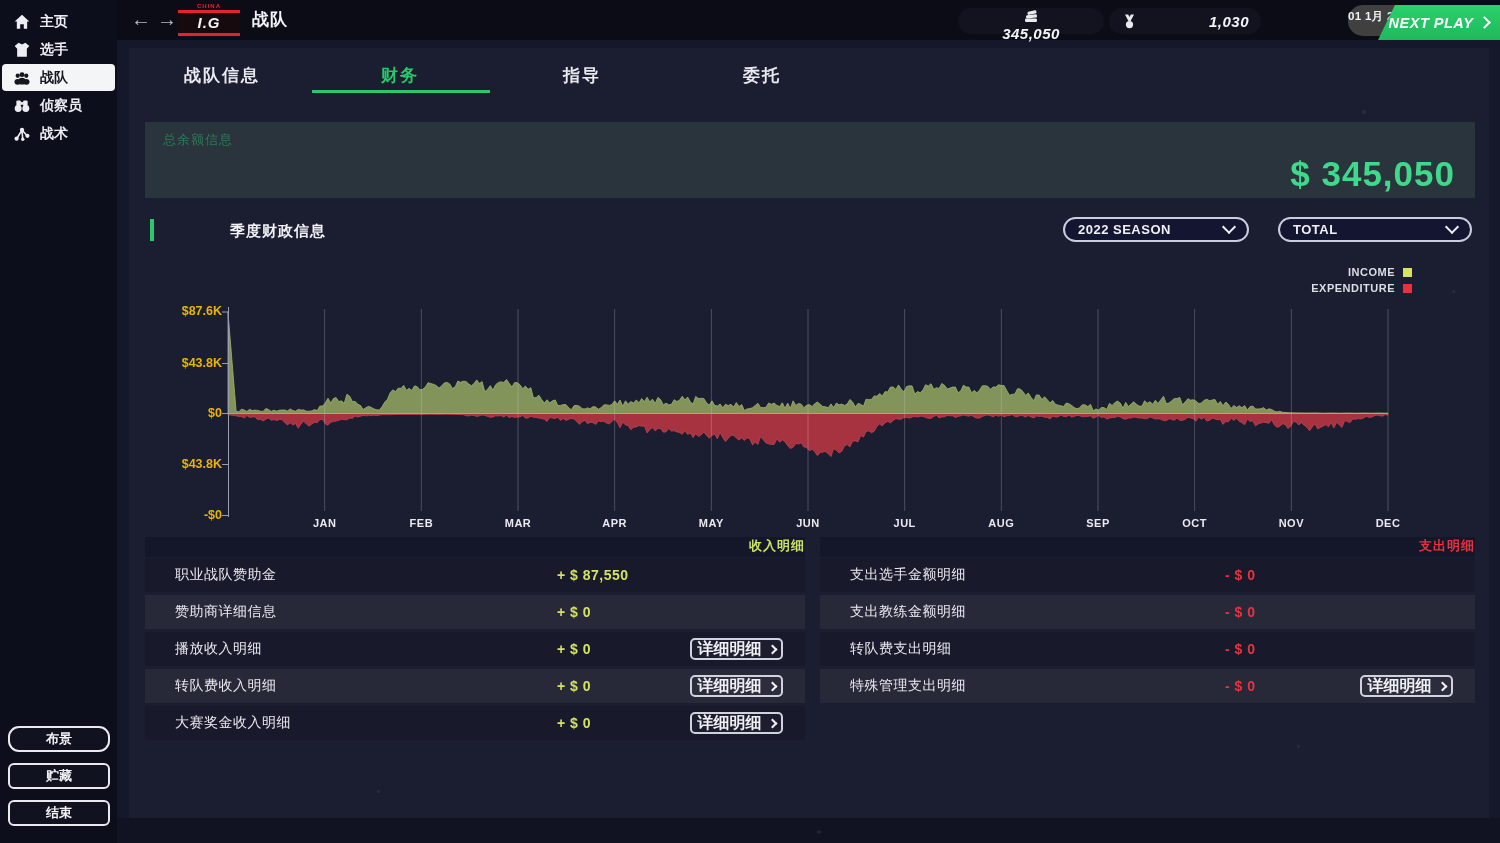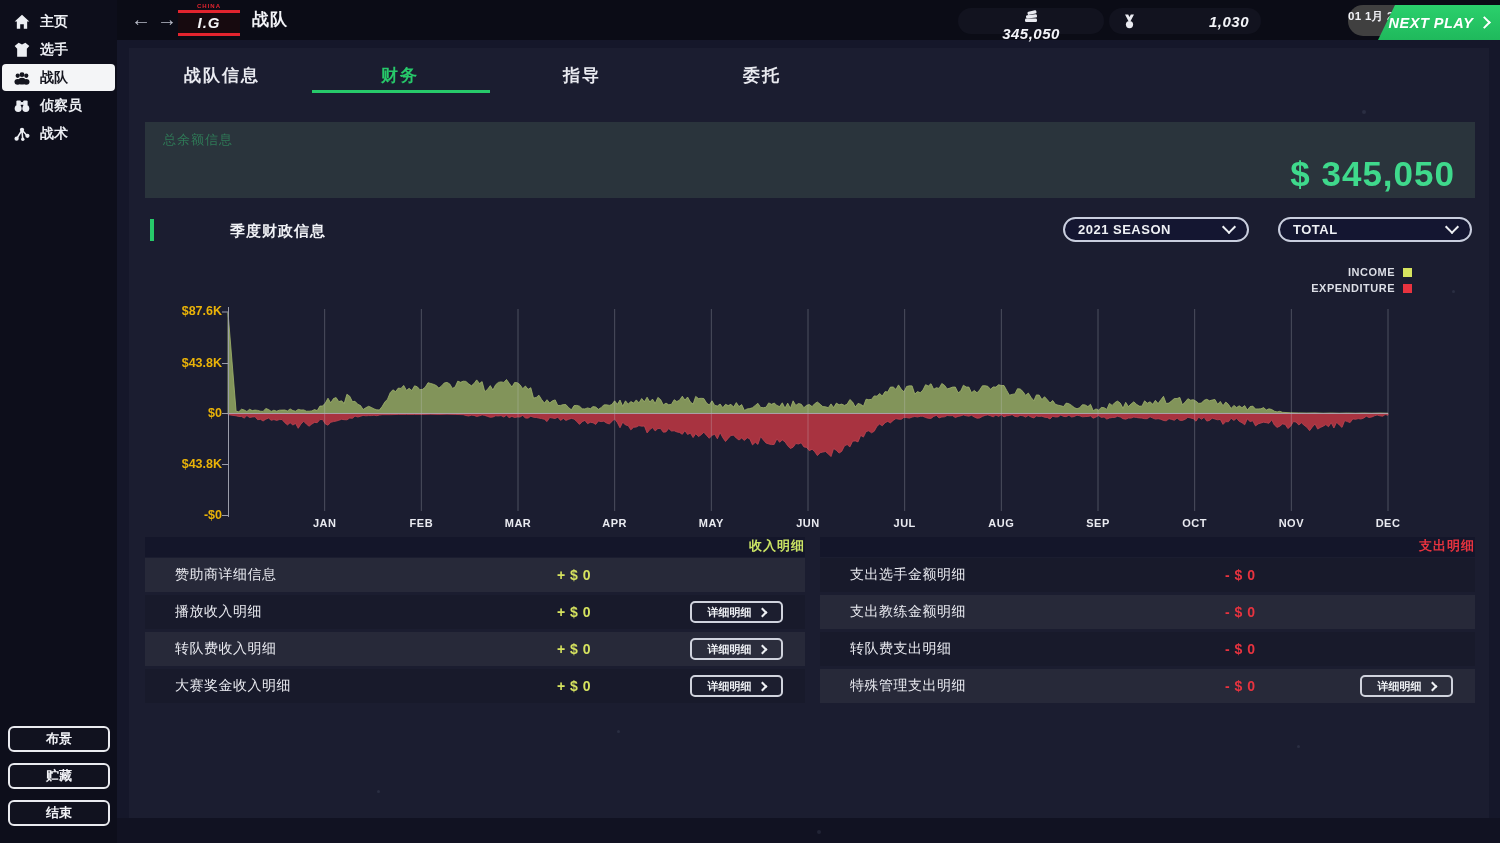--- a/index.html
+++ b/index.html
@@ -81,21 +81,21 @@
   .table-title{height:20px;line-height:18px;text-align:right;font-size:13px;font-weight:700;background:#14162a;letter-spacing:1px;margin-bottom:1px;}
   #income-table .table-title{color:#cbe464;} #expense-table .table-title{color:#e8333f;}
   .t-row{position:relative;height:34px;margin-bottom:3px;display:flex;align-items:center;}
   .t-row.odd{background:#181a2b;} .t-row.even{background:#272939;}
   .row-label{padding-left:30px;color:#e9eaf0;font-size:14px;letter-spacing:.5px;}
   .row-amount{position:absolute;font-size:14px;font-weight:700;letter-spacing:.5px;}
   #income-table .row-amount{left:412px;color:#d6e35f;}
   #expense-table .row-amount{left:405px;color:#e8333f;}
   .detail-btn{position:absolute;right:22px;top:6px;width:93px;height:22px;border:2px solid #d0d3dd;border-radius:5px;
     box-sizing:border-box;display:flex;align-items:center;justify-content:center;gap:7px;cursor:pointer;background:rgba(255,255,255,.02);}
-  .detail-btn span{color:#eef0f4;font-size:11px;font-weight:700;}
+  .detail-btn span{color:#eef0f4;font-size:16px;font-weight:700;}
   .detail-btn .chev-r{width:5px;height:5px;border-width:2px;border-color:#eef0f4;}
 </style>
 </head>
 <body>
 
 <div id="sidebar">
   <div id="side-items">
     <div class="side-item">
       <svg viewBox="0 0 16 16">
           <path d="M8 1.5 L14.5 7.5 H12.6 V14 H9.6 V10 H6.4 V14 H3.4 V7.5 H1.5 Z"></path>
@@ -133,21 +133,21 @@
       <svg viewBox="0 0 16 16">
           <path d="M3.4 12 L8 4.5 L12.6 9.5 M8 4.5 L8.6 12.5" stroke="#eceef3" stroke-width="1.4" fill="none"></path>
           <circle cx="3.2" cy="12.2" r="1.9"></circle>
           <circle cx="8" cy="4.3" r="1.9"></circle>
           <circle cx="12.8" cy="9.6" r="1.9"></circle>
           <circle cx="8.7" cy="12.7" r="1.5"></circle>
         </svg>
       <span>战术</span>
     </div>
   </div>
-  <div class="side-btn" style="top:726px;">
+  <div class="side-btn" style="top:726px;border-radius:11px;">
       <span>布景</span>
     </div>
   <div class="side-btn" style="top:763px;">
       <span>贮藏</span>
     </div>
   <div class="side-btn" style="top:800px;">
       <span>结束</span>
     </div>
 </div>
 
@@ -211,21 +211,21 @@
   <div id="tab-underline"></div>
 
   <div id="balance-panel">
     <div id="balance-label">总余额信息</div>
     <div id="balance-amount">$ 345,050</div>
   </div>
 
   <div id="section-bar"></div>
   <div id="section-title">季度财政信息</div>
   <div class="dropdown" id="season-dd">
-    <span class="dd-value">2021 SEASON</span>
+    <span class="dd-value">2022 SEASON</span>
     <i class="chev-d"></i>
   </div>
   <div class="dropdown" id="scope-dd">
     <span class="dd-value">TOTAL</span>
     <i class="chev-d"></i>
   </div>
 
   <div id="legend">
     <div class="legend-row">
       <span class="legend-label">INCOME</span>
@@ -277,20 +277,24 @@
       <div class="mlab" style="left: 654.667px;">JUL</div>
       <div class="mlab" style="left: 751.333px;">AUG</div>
       <div class="mlab" style="left: 848px;">SEP</div>
       <div class="mlab" style="left: 944.667px;">OCT</div>
       <div class="mlab" style="left: 1041.33px;">NOV</div>
       <div class="mlab" style="left: 1138px;">DEC</div>
     </div>
 
   <div class="fin-table" id="income-table">
     <div class="table-title">收入明细</div>
+    <div class="t-row odd">
+      <span class="row-label">职业战队赞助金</span>
+      <span class="row-amount">+ $ 87,550</span>
+    </div>
     <div class="t-row even">
       <span class="row-label">赞助商详细信息</span>
       <span class="row-amount">+ $ 0</span>
     </div>
     <div class="t-row odd">
       <span class="row-label">播放收入明细</span>
       <span class="row-amount">+ $ 0</span>
       <div class="detail-btn">
           <span>详细明细</span>
           <i class="chev-r"></i>

